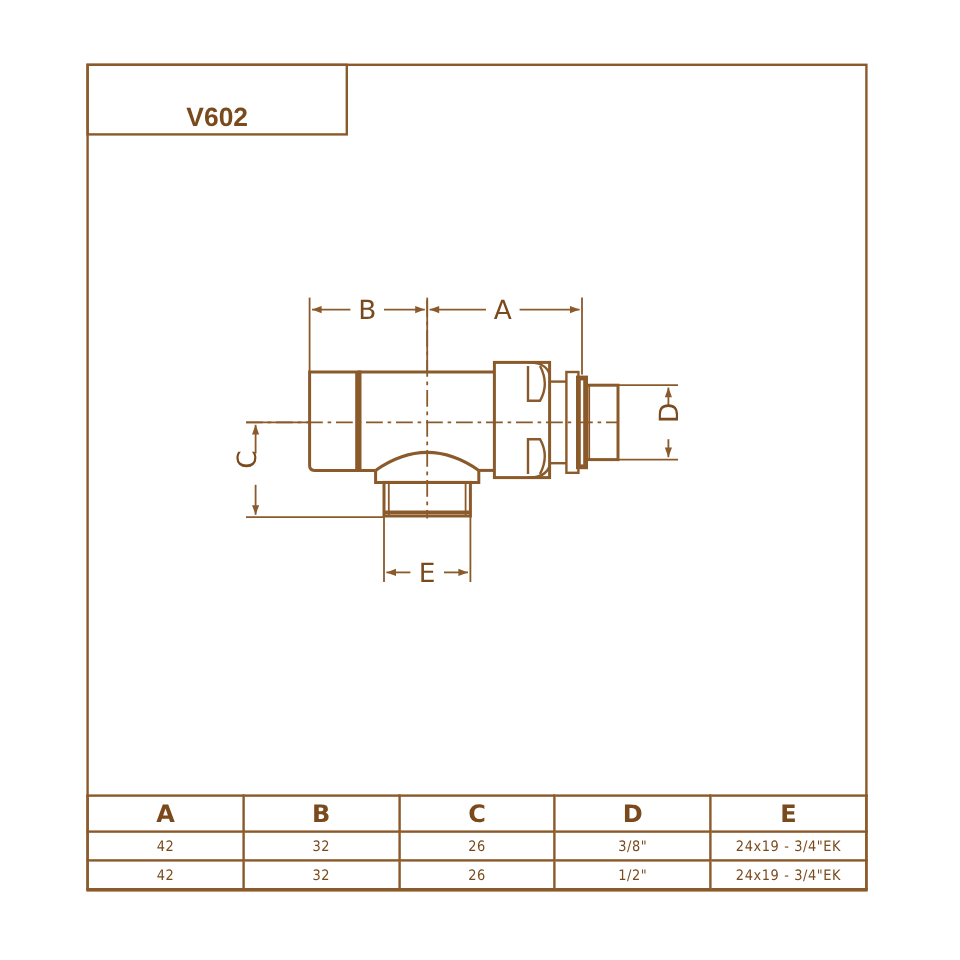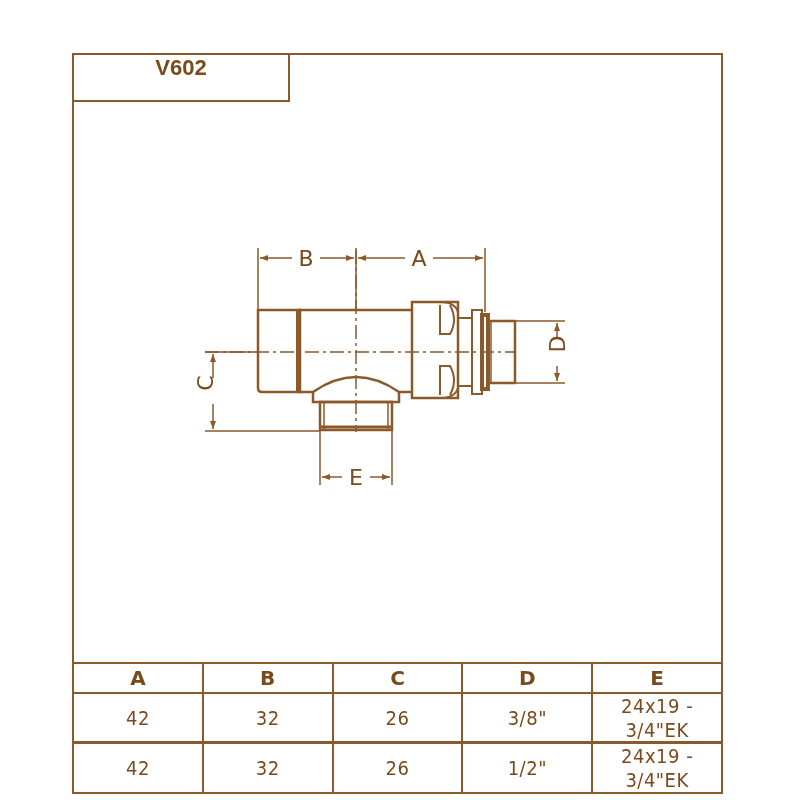--- a/index.html
+++ b/index.html
@@ -1,33 +1,33 @@
 <!DOCTYPE html>
 <html><head>
 <meta charset="utf-8">
 <style>
   html, body { margin:0; padding:0; background:#ffffff; }
   body { width:800px; height:800px; position:relative; overflow:hidden;
          font-family:"DejaVu Sans", sans-serif; color:#7a4a1c; }
   .frame { position:absolute; left:72px; top:53px; width:651px; height:690px;
            border:2px solid #8b5a2b; box-sizing:border-box; }
-  .title-box { position:absolute; left:72px; top:53px; width:218px; height:49px;
+  .title-box { position:absolute; left:72px; top:53px; width:218px; height:60px;
                border:2px solid #8b5a2b; box-sizing:border-box;
-               display:flex; align-items:flex-start; justify-content:center;
+               display:flex; align-items:flex-end; justify-content:center;
                font-family:"Liberation Sans", sans-serif; font-weight:bold;
                font-size:22px; color:#7a4a1c; }
   .drawing { position:absolute; left:0; top:0; width:800px; height:800px; }
   table.dims { position:absolute; left:72px; top:662px; width:651px;
                border-collapse:collapse; table-layout:fixed; }
   table.dims td, table.dims th { border:2px solid #8b5a2b; text-align:center;
                padding:0; color:#7a4a1c; }
   table.dims th { height:28px; font-family:"DejaVu Sans", sans-serif;
                font-weight:bold; font-size:20px; }
   table.dims td { height:22px; font-family:"DejaVu Sans Condensed","DejaVu Sans", sans-serif;
-               font-size:20px; letter-spacing:0.5px; }
+               font-size:12px; letter-spacing:0.5px; }
 </style>
 </head>
 <body>
 
 <div class="frame"></div>
 <div class="title-box">
   <span>V602</span>
 </div>
 
 <svg class="drawing" viewBox="0 0 800 800" xmlns="http://www.w3.org/2000/svg">

